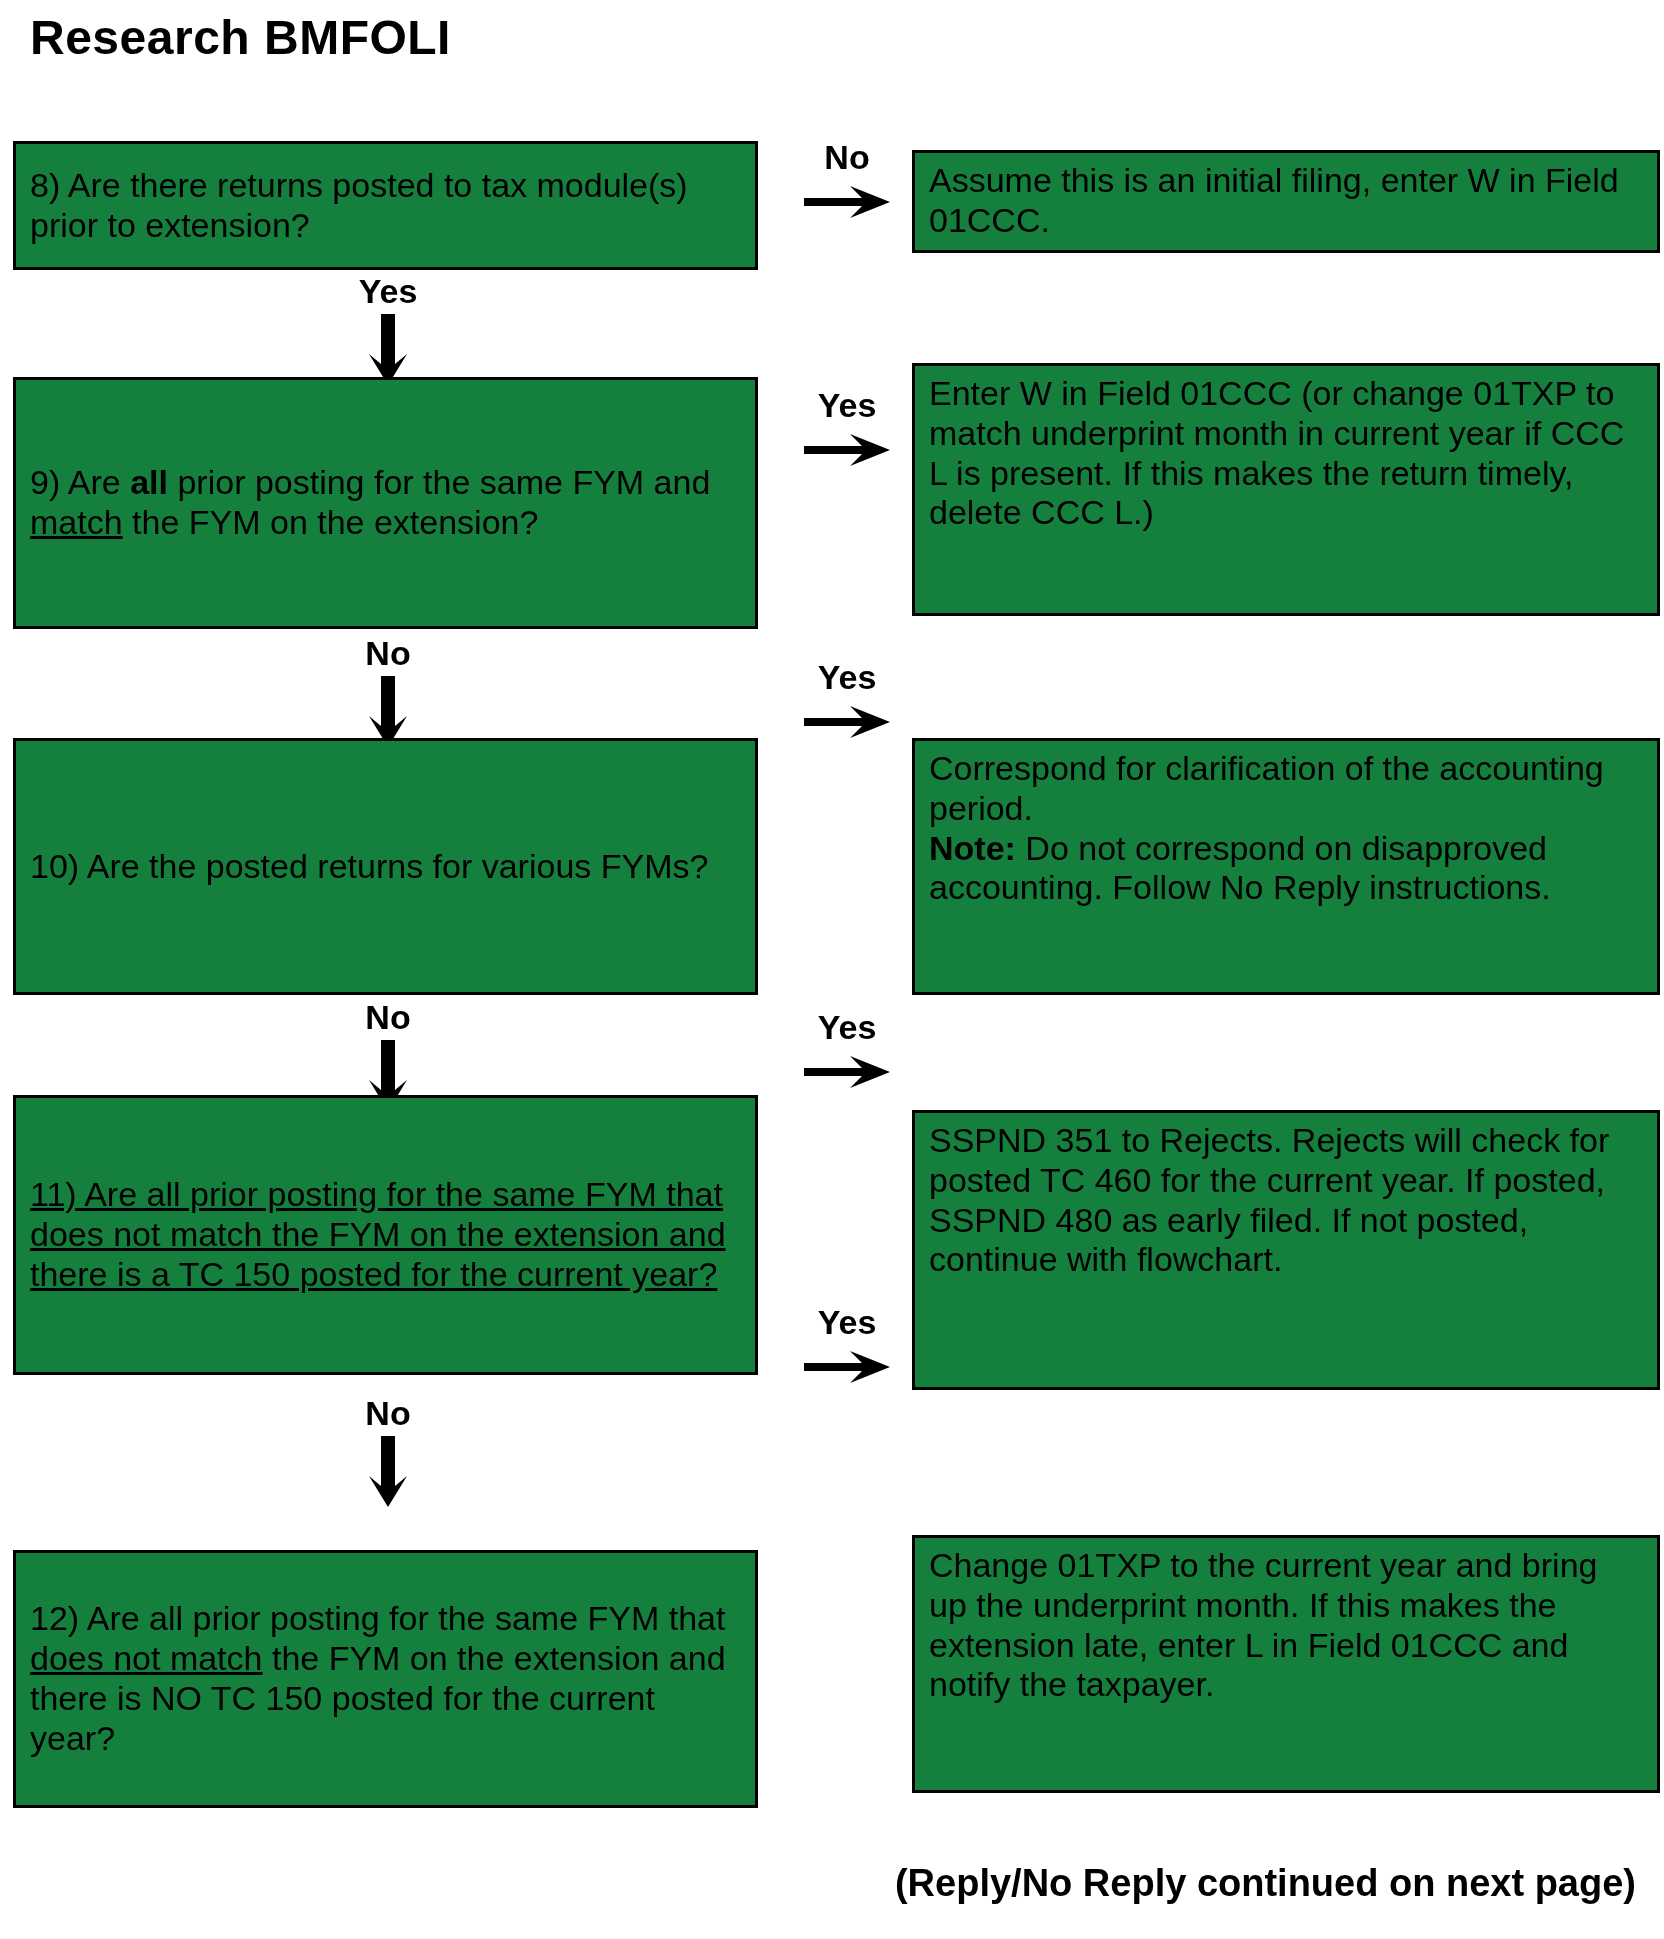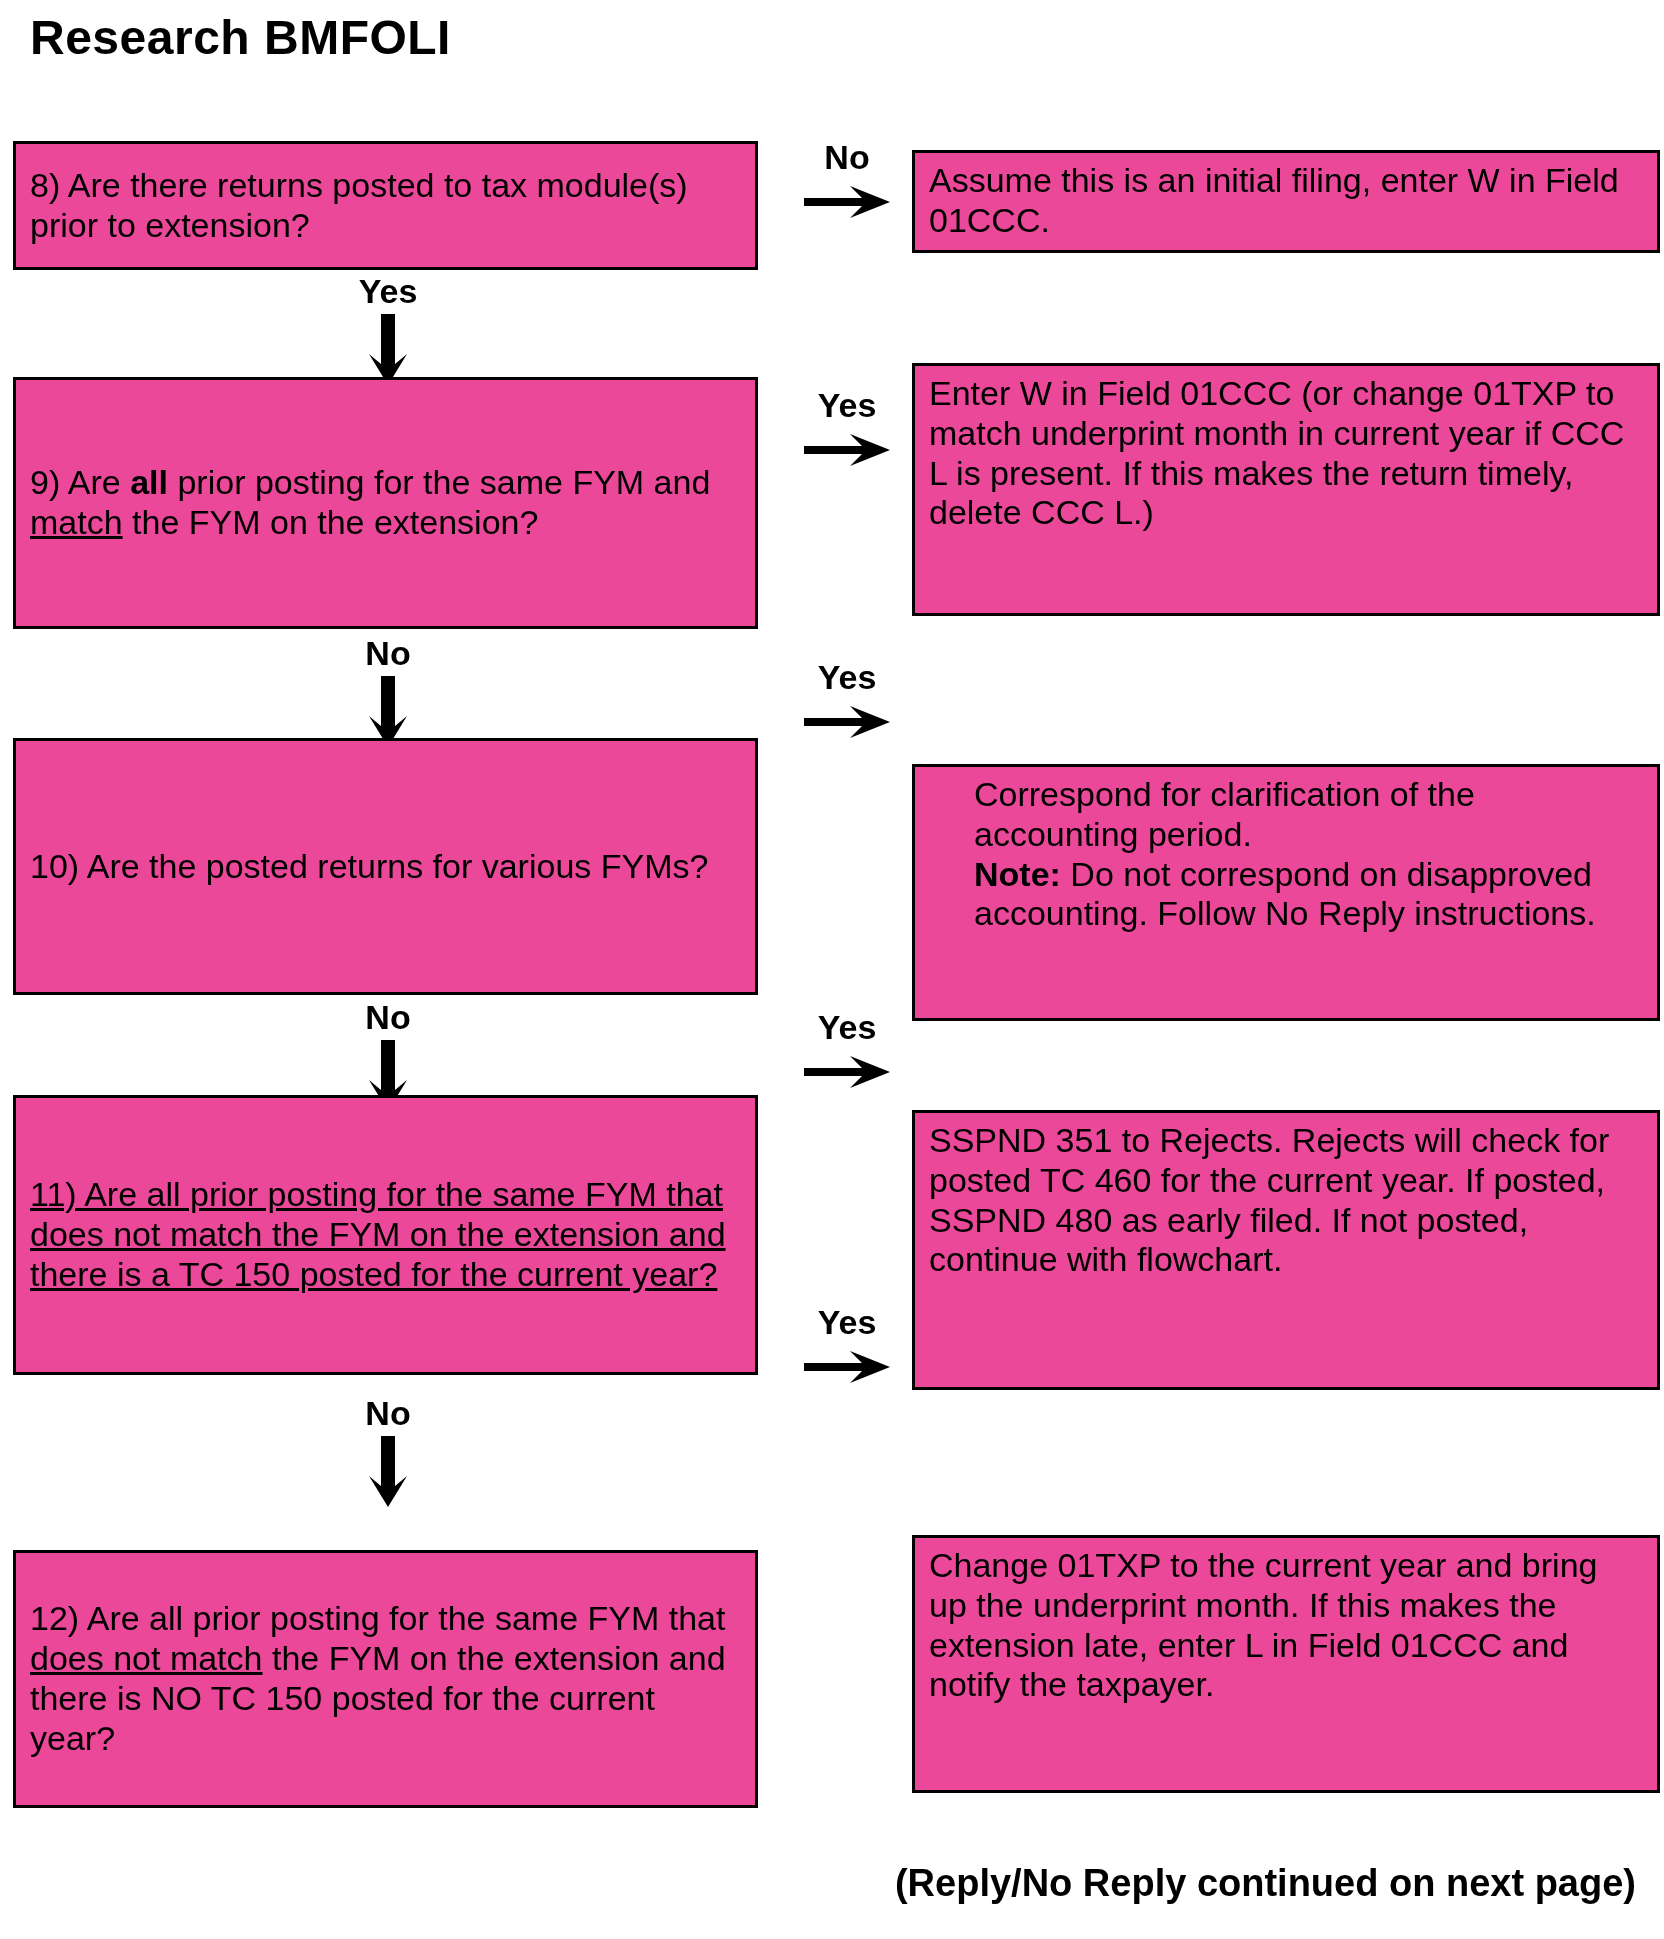--- a/index.html
+++ b/index.html
@@ -25,21 +25,21 @@
     font-weight: bold;
     letter-spacing: 0.5px;
     white-space: nowrap;
   }
 
   
   .flow-box {
     position: absolute;
     box-sizing: border-box;
     border: 3px solid #000000;
-    background: #ec4899;
+    background: #15803d;
     display: flex;
     align-items: center;
   }
   .flow-box .box-text {
     display: block;
     width: 100%;
     padding: 0 14px;
     font-size: 34px;
     line-height: 1.17;
     text-align: left;
@@ -55,21 +55,21 @@
   .a-box { left: 912px; width: 748px; }
 
   
   #box-q8  { top: 141px; height: 129px; }
   #box-a8  { top: 150px; height: 103px; }
 
   #box-q9  { top: 377px; height: 252px; }
   #box-a9  { top: 363px; height: 253px; }
 
   #box-q10 { top: 738px; height: 257px; }
-  #box-a10 { top: 764px; height: 257px; padding-left: 45px; }
+  #box-a10 { top: 738px; height: 257px; }
 
   #box-q11 { top: 1095px; height: 280px; text-decoration: underline; }
   #box-a11 { top: 1110px; height: 280px; }
 
   #box-q12 { top: 1550px; height: 258px; }
   #box-a12 { top: 1535px; height: 258px; }
 
   
   .v-connector {
     position: absolute;

